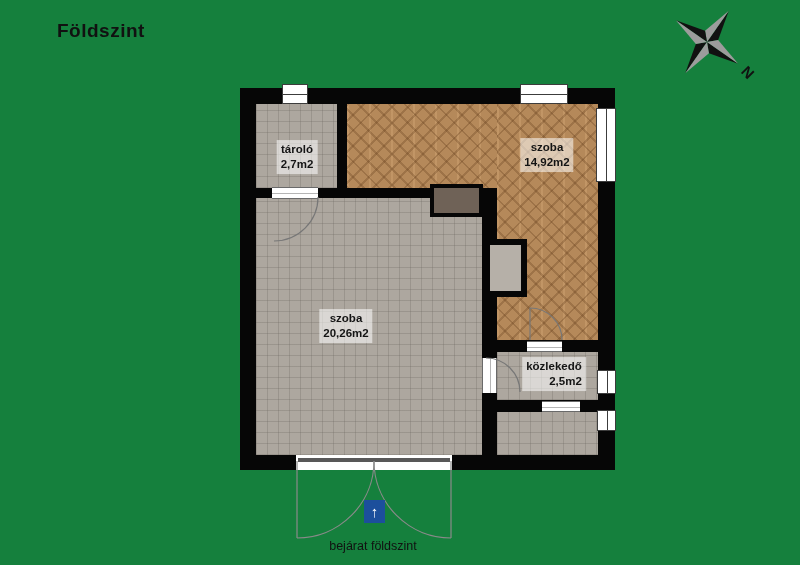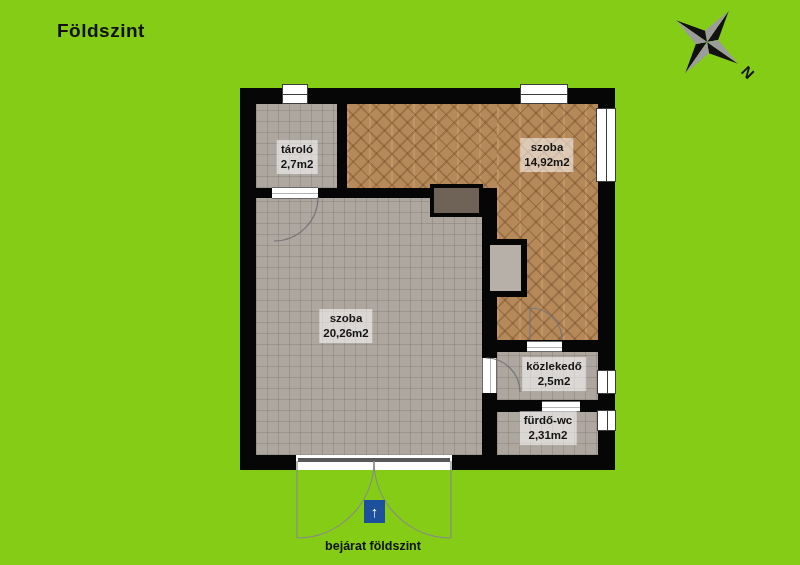--- a/index.html
+++ b/index.html
@@ -1,18 +1,18 @@
 <!DOCTYPE html>
 <html><head>
 <meta charset="utf-8">
 <style>
   html,body { margin:0; padding:0; background:#ffffff; }
   .page {
     position:relative; width:800px; height:565px; overflow:hidden;
-    background:#84cc16;
+    background:#15803d;
     font-family:"Liberation Sans", sans-serif;
   }
   .page-title {
     position:absolute; left:57px; top:20px;
     font-size:19px; font-weight:bold; color:#111111; letter-spacing:0.5px;
   }
   
   .plan-base { position:absolute; left:240px; top:88px; width:375px; height:382px; background:#060606; }
   .wall { position:absolute; background:#060606; }
   
@@ -46,21 +46,21 @@
   
   .entry-opening { position:absolute; left:296px; top:455px; width:156px; height:15px; background:#ffffff; }
   .entry-bar { position:absolute; left:298px; top:458px; width:152px; height:4px; background:#585858; }
   .entry-icon {
     position:absolute; left:364px; top:500px; width:21px; height:23px;
     background:#1c4f9c; color:#ffffff; display:flex; align-items:center; justify-content:center;
     font-size:15px; font-weight:bold; line-height:1;
   }
   .entry-label {
     position:absolute; left:373px; top:539px; transform:translateX(-50%);
-    font-size:12.5px; font-weight:bold; color:#111111; white-space:nowrap;
+    font-size:12.5px; font-weight:normal; color:#111111; white-space:nowrap;
   }
   
   .room-label {
     position:absolute; transform:translate(-50%,-50%);
     background:rgba(255,255,255,0.55);
     padding:2px 4px; text-align:center;
     font-size:11.5px; font-weight:bold; color:#141414; line-height:1.3;
     white-space:nowrap;
   }
   .room-label span { display:block; }
@@ -137,27 +137,23 @@
     <span>2,7m2</span>
   </div>
   <div class="room-label" style="left:547px; top:155px;">
     <span>szoba</span>
     <span>14,92m2</span>
   </div>
   <div class="room-label" style="left:346px; top:326px;">
     <span>szoba</span>
     <span>20,26m2</span>
   </div>
-  <div class="room-label" style="left:554px; top:374px;">
+  <div class="room-label" style="left:554px; top:374px;text-align:right;">
     <span>közlekedő</span>
     <span>2,5m2</span>
-  </div>
-  <div class="room-label" style="left:548px; top:428px;">
-    <span>fürdő-wc</span>
-    <span>2,31m2</span>
   </div>
 
   <div class="entry-icon">
     <span>↑</span>
   </div>
   <div class="entry-label">bejárat földszint</div>
 
 </div>
 
 </body></html>

